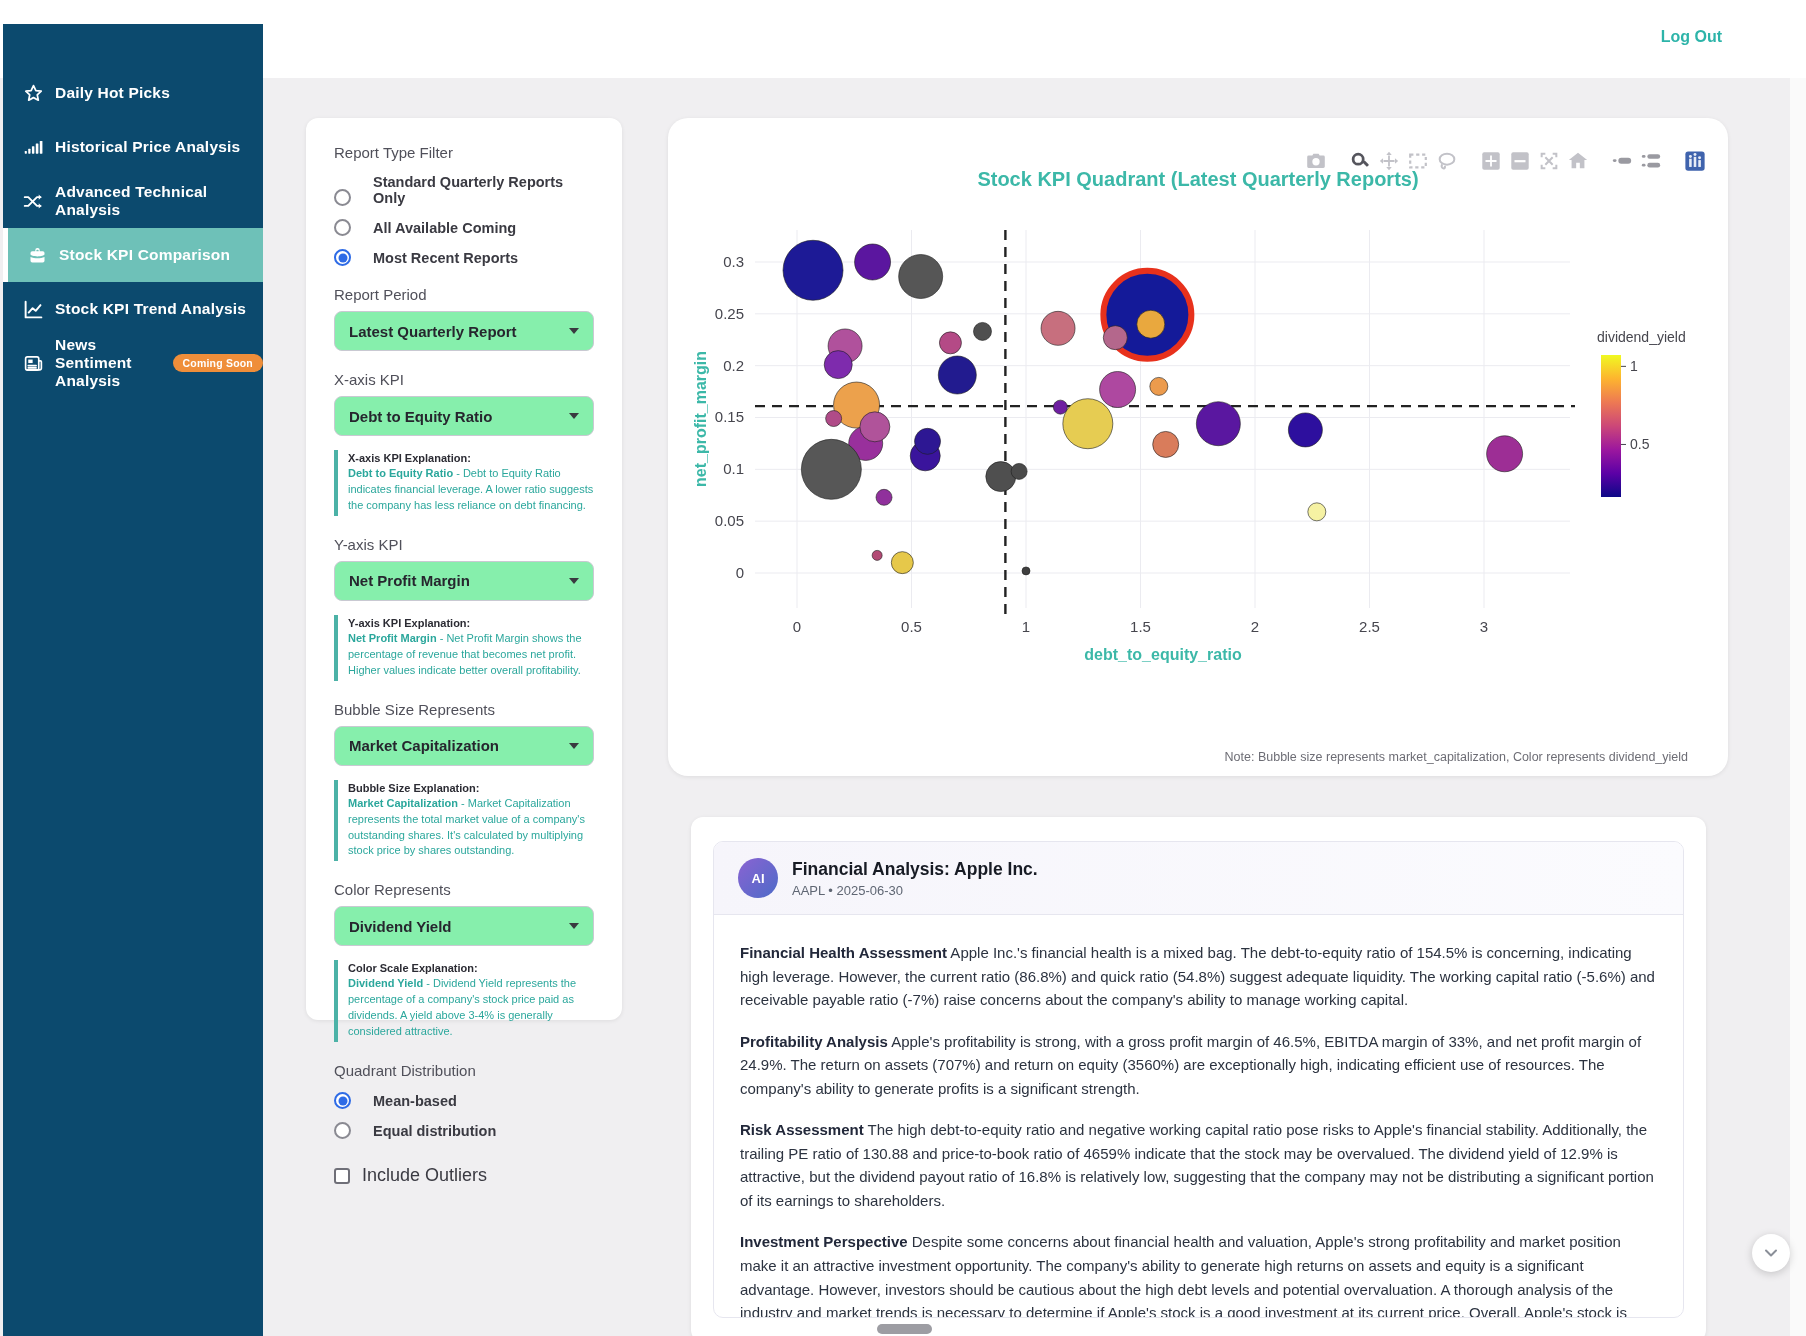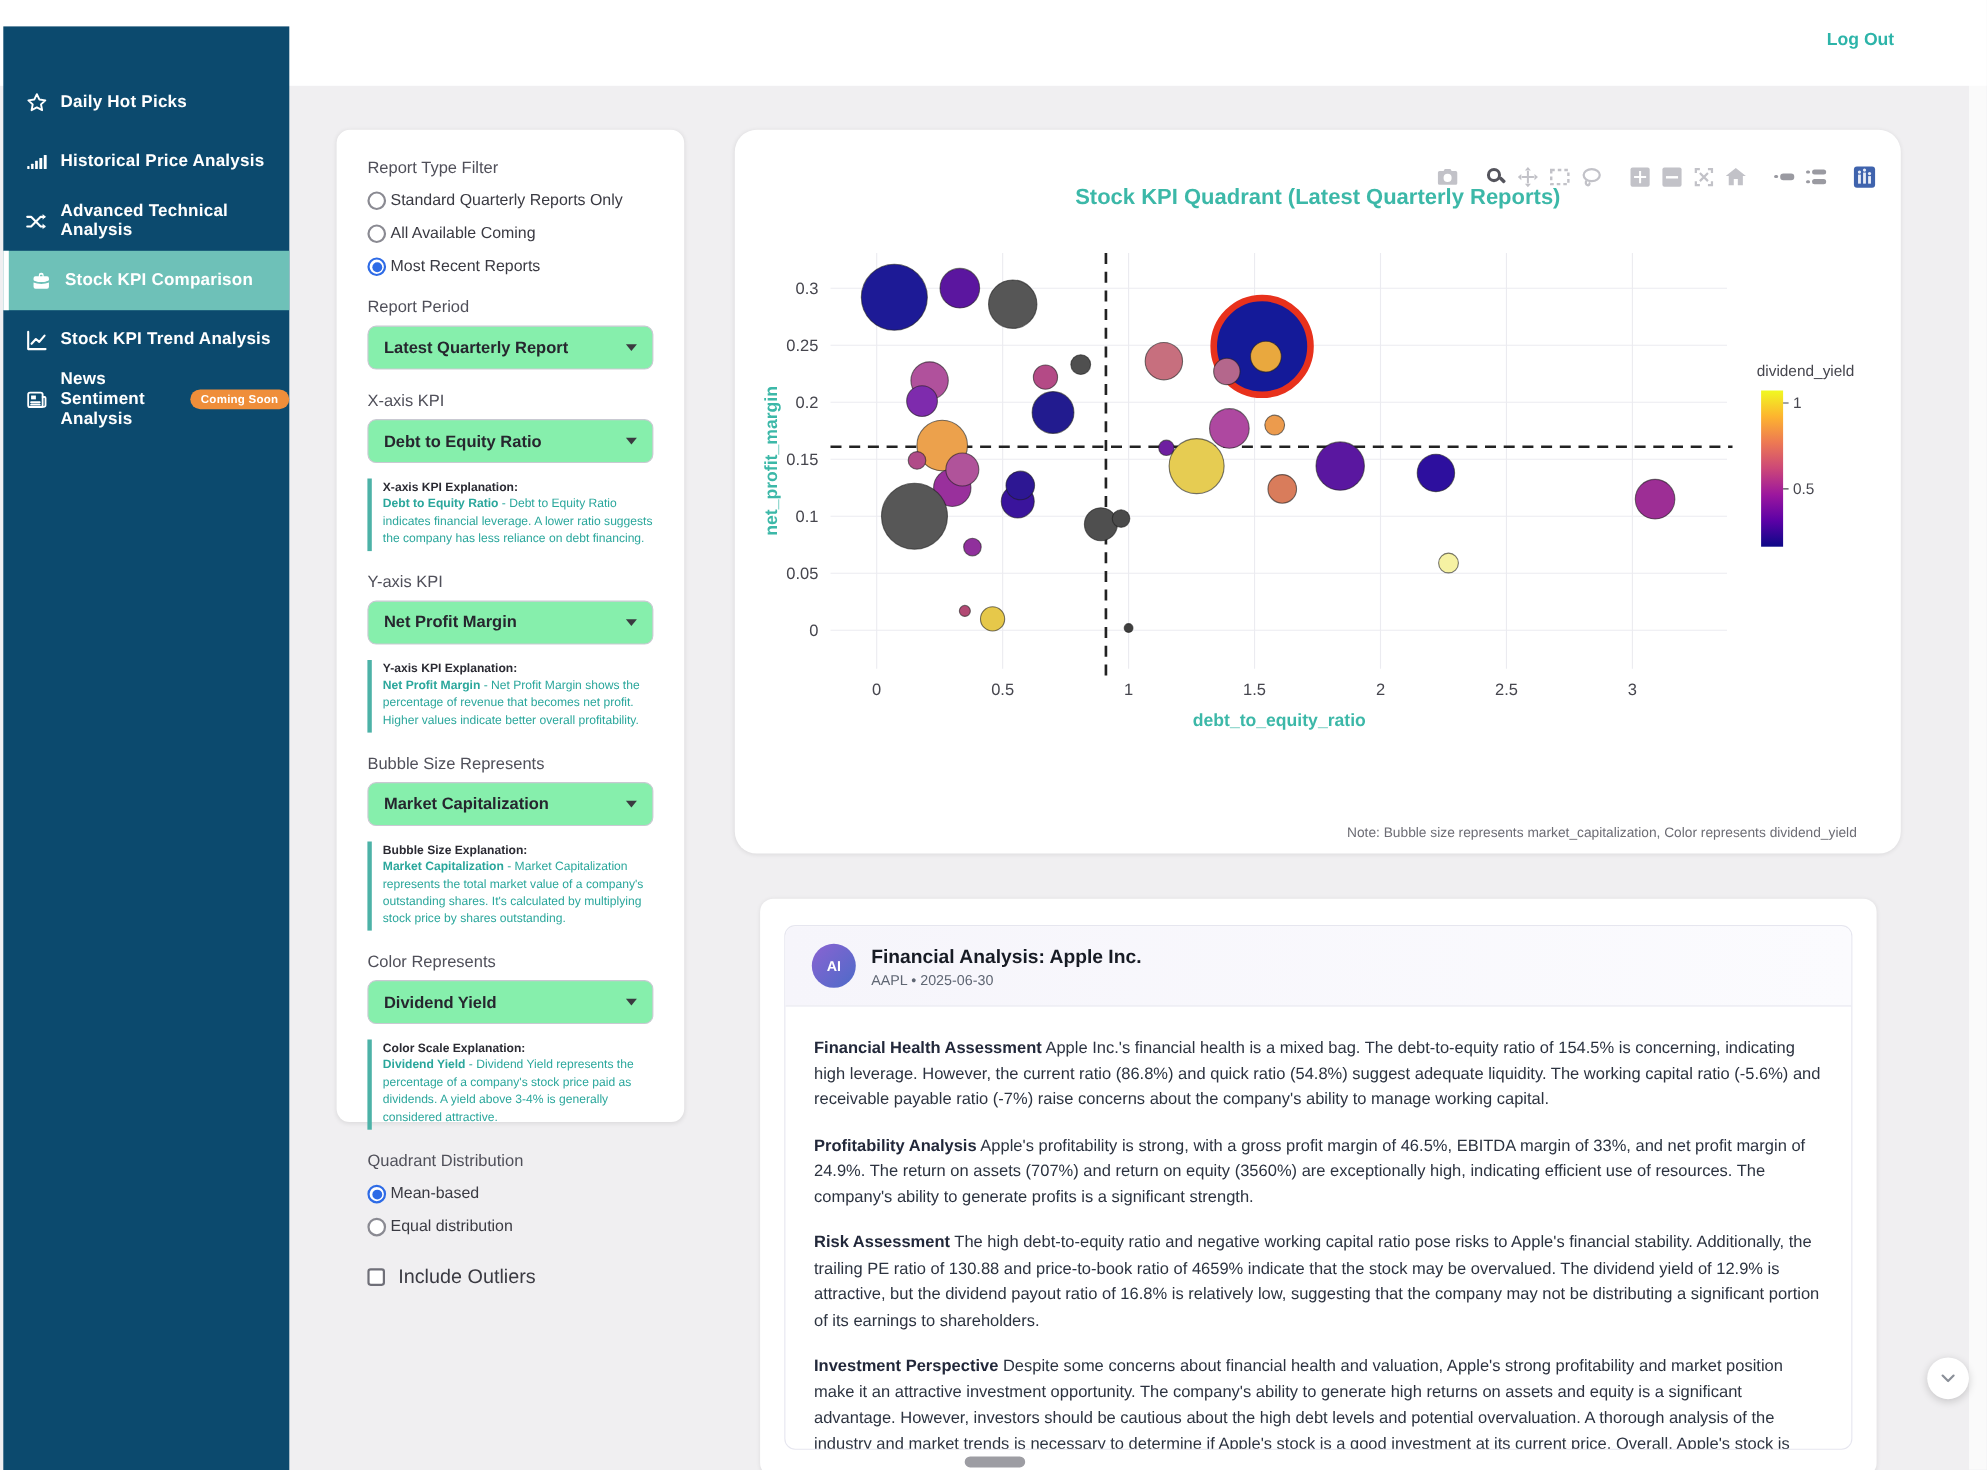--- a/index.html
+++ b/index.html
@@ -20,21 +20,21 @@
   .nav-item .icon { width:21px; height:21px; flex:0 0 21px; display:inline-flex; }
   .nav-item .icon svg { width:21px; height:21px; }
   .badge { margin-left:8px; background:#ef8e3a; color:#fff; font-size:10.5px; font-weight:700;
     padding:3px 10px; border-radius:10px; white-space:nowrap; }
 
   
   .filter-card { position:absolute; left:306px; top:118px; width:316px; height:902px; background:#fff;
     border-radius:12px; box-shadow:0 1px 4px rgba(0,0,0,.08); padding:26px 28px; z-index:1; }
   .flabel { font-size:15px; color:#50505a; margin-top:20px; margin-bottom:8px; }
   .flabel:first-child { margin-top:0; }
-  .radio-row { display:flex; align-items:flex-start; gap:4px; margin:13px 0; cursor:pointer; }
+  .radio-row { display:flex; align-items:flex-end; gap:22px; margin:13px 0; cursor:pointer;font-weight:bold; }
   .radio-row span.lbl { font-size:14.5px; color:#3a3a42; }
   .rdo { width:17px; height:17px; border-radius:50%; border:2px solid #8a8a92; background:#fff; flex:0 0 17px; position:relative; }
   .rdo.sel { border-color:#2e6be6; }
   .rdo.sel::after { content:""; position:absolute; left:50%; top:50%; width:9px; height:9px; border-radius:50%;
     background:#2e6be6; transform:translate(-50%,-50%); }
   .select { height:40px; border:1px solid #c9c9d2; border-radius:8px; background:#86efac; display:flex;
     align-items:center; justify-content:space-between; padding:0 14px; cursor:pointer; }
   .select span { font-size:15px; font-weight:600; color:#26262e; }
   .chev { width:0; height:0; border-left:5px solid transparent; border-right:5px solid transparent; border-top:6px solid #3a3a40; }
   .explain { border-left:4px solid #4cb2a7; padding:2px 0 2px 10px; margin-top:14px; }

